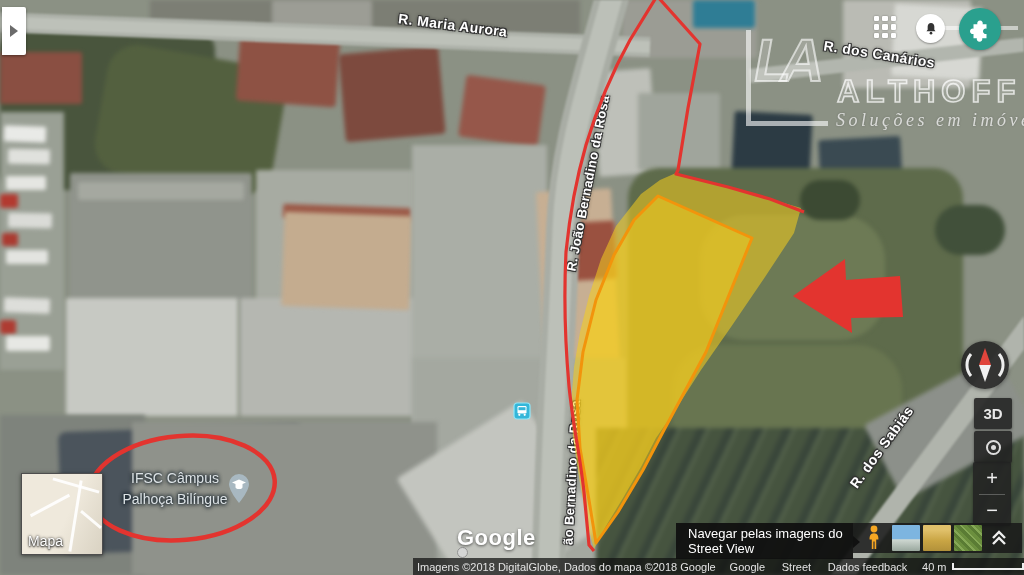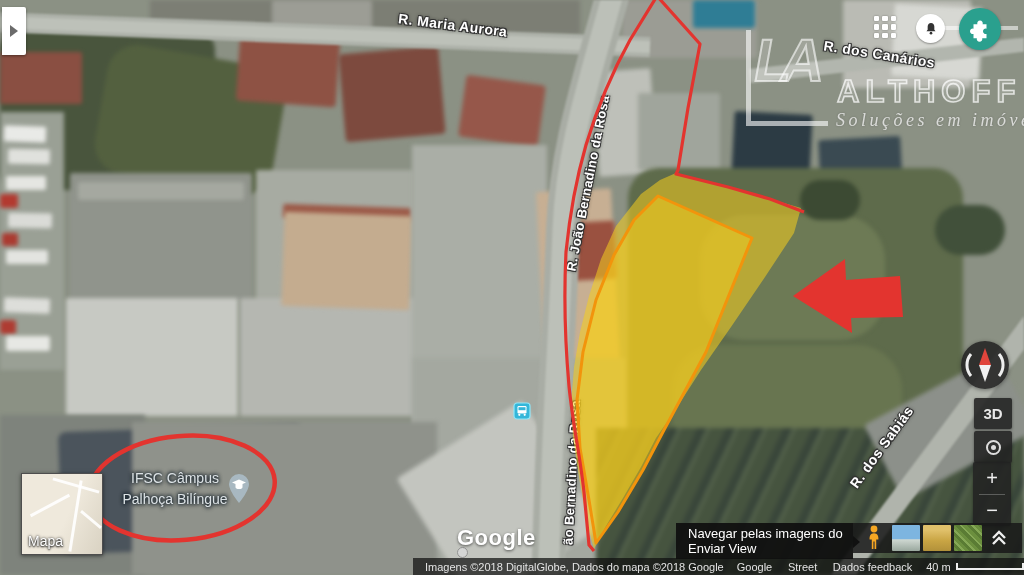--- a/index.html
+++ b/index.html
@@ -79,21 +79,21 @@
     background:linear-gradient(115deg,#efe9dc 55%,#d9d2c2);border:1px solid #4e4e4e;
     box-shadow:0 1px 4px rgba(0,0,0,.5);overflow:hidden;}
   #inset .rd{position:absolute;background:#fff;opacity:.9;}
   #inset .lab{position:absolute;left:6px;bottom:5px;color:#fff;font-size:14px;
     text-shadow:0 1px 2px rgba(0,0,0,.9),0 0 3px rgba(0,0,0,.8);}
   
   #glogo{position:absolute;left:457px;top:525px;z-index:5;color:#fff;font-size:22px;font-weight:bold;
     letter-spacing:.5px;text-shadow:0 1px 3px rgba(0,0,0,.6);}
   #attrib{position:absolute;left:413px;top:558px;width:611px;height:17px;z-index:6;
     background:rgba(15,15,15,.72);display:flex;align-items:center;color:#e3e3e3;font-size:11px;
-    white-space:nowrap;padding-left:12px;}
+    white-space:nowrap;padding-left:4px;}
   #attrib .lnk{cursor:pointer;}
   #attrib .sp{display:inline-block;}
   #scalebar{width:78px;height:7px;border-left:2px solid #eee;border-right:2px solid #eee;
     border-bottom:2px solid #eee;margin-left:5px;}
   
   #sv-strip{position:absolute;left:676px;top:523px;height:37px;z-index:7;display:flex;align-items:flex-start;}
   #sv-tooltip{background:rgba(16,16,16,.94);color:#fff;font-size:13px;line-height:15px;
     padding:3px 10px 3px 12px;display:flex;flex-direction:column;justify-content:center;position:relative;}
   #sv-tooltip .arrow{position:absolute;right:-7px;top:13px;width:0;height:0;
     border-left:7px solid rgba(16,16,16,.94);border-top:6px solid transparent;border-bottom:6px solid transparent;}
@@ -279,21 +279,21 @@
     <span class="sp" style="width:18px;"></span>
     <span class="lnk">Dados feedback</span>
     <span class="sp" style="width:16px;"></span>
     <span>40 m</span>
     <div id="scalebar"></div>
   </div>
 
   <div id="sv-strip">
     <div id="sv-tooltip">
       <span>Navegar pelas imagens do</span>
-      <span>Enviar View</span>
+      <span>Street View</span>
       <span class="arrow"></span>
     </div>
     <div id="sv-right">
       <div id="pegman">
         <svg width="18" height="26" viewBox="0 0 18 26">
           <circle cx="9" cy="4" r="3.4" fill="#f5a623"></circle>
           <path d="M9,8.2 C5.6,8.2 4.4,11 4.6,14.5 L6.8,14.5 L6.8,24 L8.4,24 L8.4,16.5 L9.6,16.5 L9.6,24 L11.2,24 L11.2,14.5 L13.4,14.5 C13.6,11 12.4,8.2 9,8.2 Z" fill="#f5a623"></path>
         </svg>
       </div>
       <div class="thumb" id="thumb-sky"></div>

